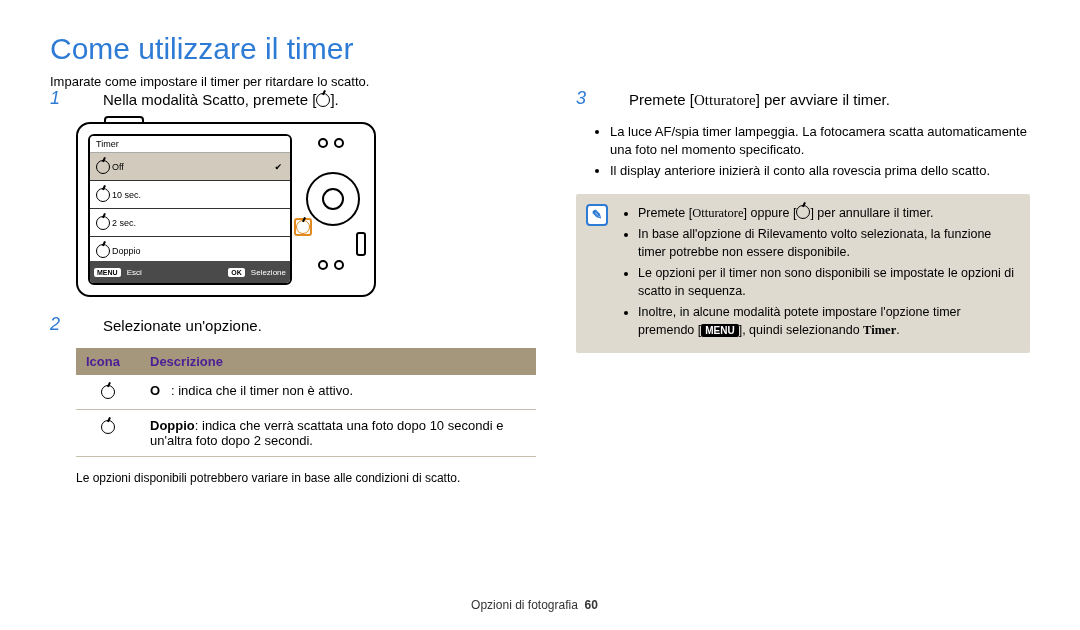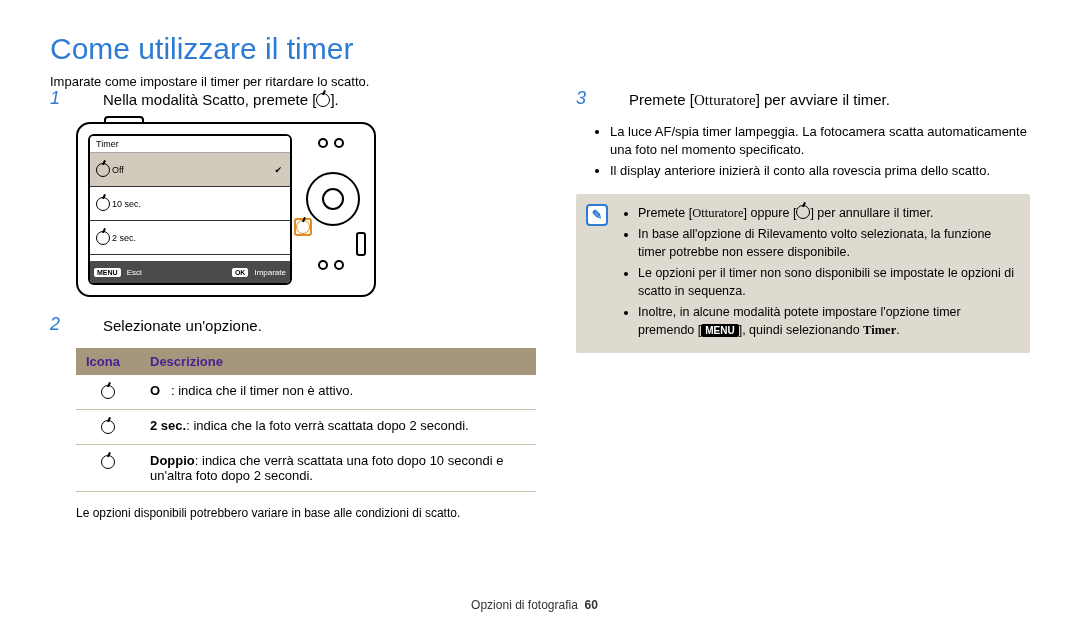--- a/index.html
+++ b/index.html
@@ -71,21 +71,21 @@
     background: #fff;
     font-size: 9px;
     padding: 3px 6px;
     border-bottom: 1px solid #aaa;
   }
   .lcd-row {
     display: flex;
     align-items: center;
     font-size: 9px;
     padding: 2px 6px;
-    height: 34px;
+    height: 28px;
     border-bottom: 1px solid #333;
     position: relative;
   }
   .lcd-row.active { background: #d2cbbd; }
   .lcd-row.active::after { content: "✔"; position: absolute; right: 8px; }
   .lcd-row .ri { width: 16px; }
   .lcd-footer {
     position: absolute;
     bottom: 0; left: 0; right: 0;
     height: 22px;
@@ -238,21 +238,21 @@
             </div>
           <div class="lcd-row">
               <span class="ri"><span class="timer-glyph"></span></span>
               <span>Doppio</span>
             </div>
           <div class="lcd-footer">
             <span class="lcd-tag">MENU</span>
             <span>Esci</span>
             <span style="flex:1"></span>
             <span class="lcd-tag">OK</span>
-            <span>Imparate</span>
+            <span>Selezione</span>
           </div>
         </div>
         <div class="small-dots">
             <span></span>
             <span></span>
           </div>
         <div class="dpad"></div>
         <div class="orange-sq">
             <span class="timer-glyph" style="border-color:#e08a1f"></span>
           </div>
@@ -276,24 +276,20 @@
           <th>Descrizione</th>
         </tr>
       </thead>
       <tbody>
         <tr>
           <td class="ic"><span class="timer-glyph"></span></td>
           <td><span class="bold">O&nbsp;&nbsp;&nbsp;</span><span>: indica che il timer non è attivo.</span></td>
         </tr>
         <tr>
           <td class="ic"><span class="timer-glyph"></span></td>
-          <td><span class="bold">2 sec.</span><span>: indica che la foto verrà scattata dopo 2 secondi.</span></td>
-        </tr>
-        <tr>
-          <td class="ic"><span class="timer-glyph"></span></td>
           <td><span class="bold">Doppio</span><span>: indica che verrà scattata una foto dopo 10 secondi e un'altra foto dopo 2 secondi.</span></td>
         </tr>
       </tbody>
     </table>
 
     <p class="footnote">Le opzioni disponibili potrebbero variare in base alle condizioni di scatto.</p>
   </div>
 
   <div class="col">
     <div class="step">

